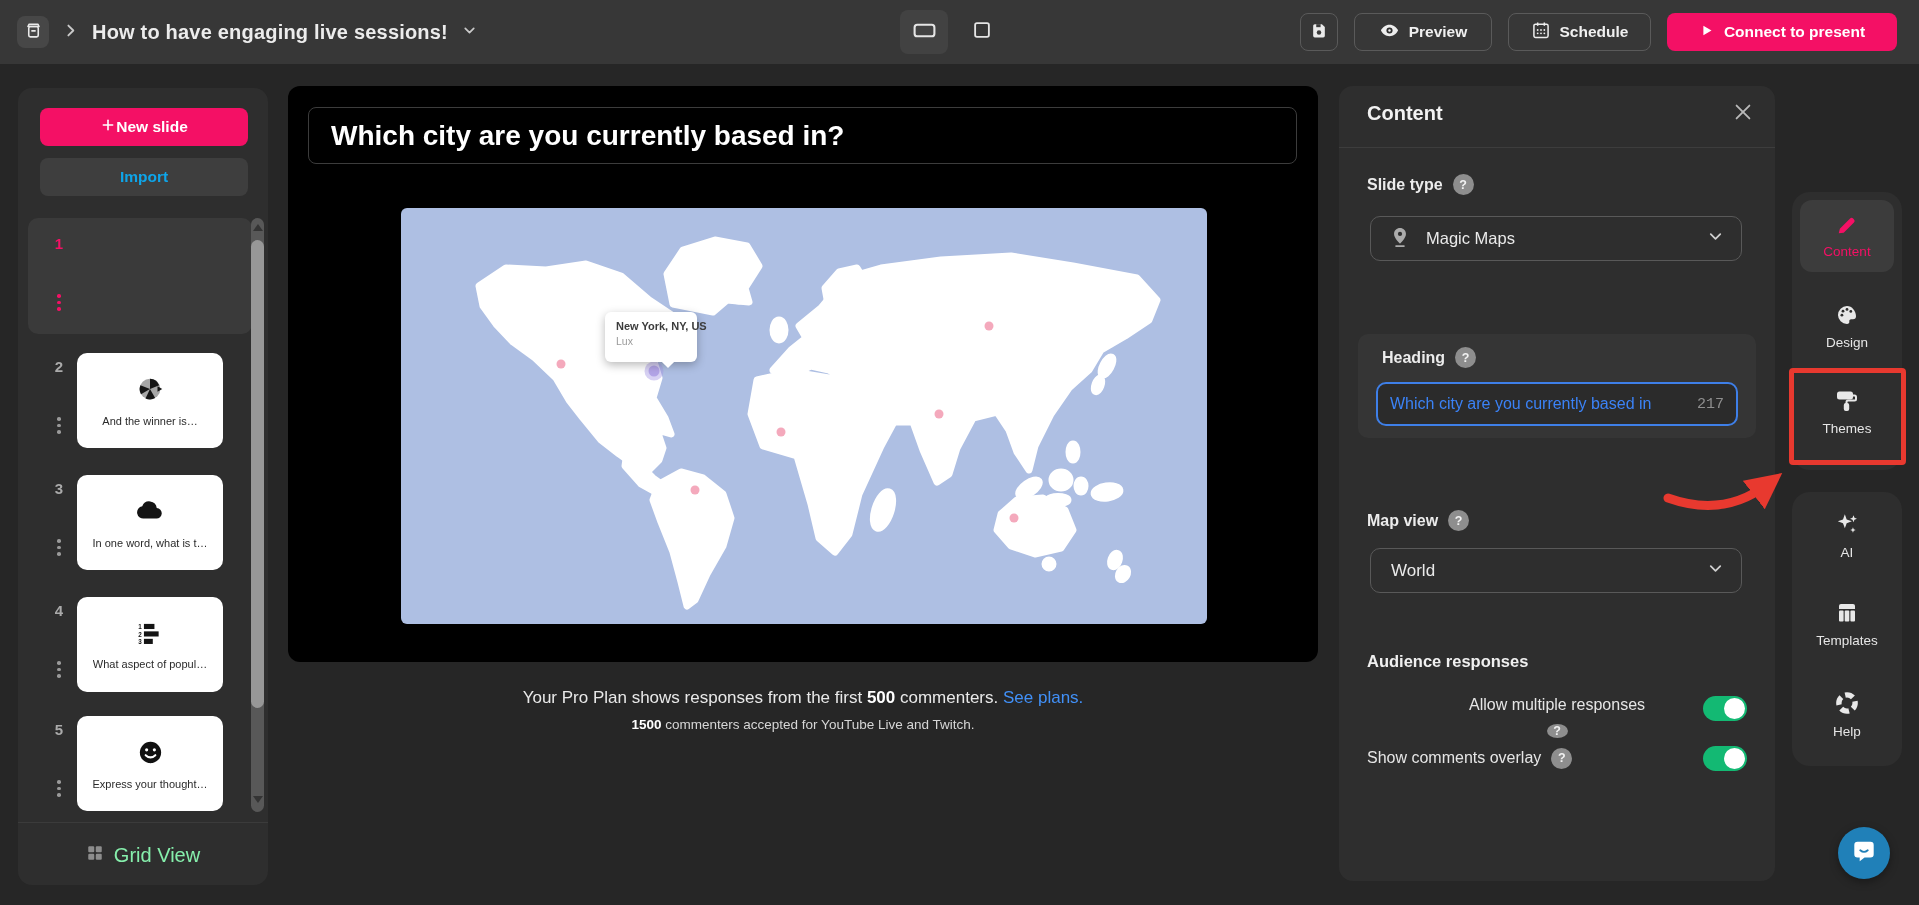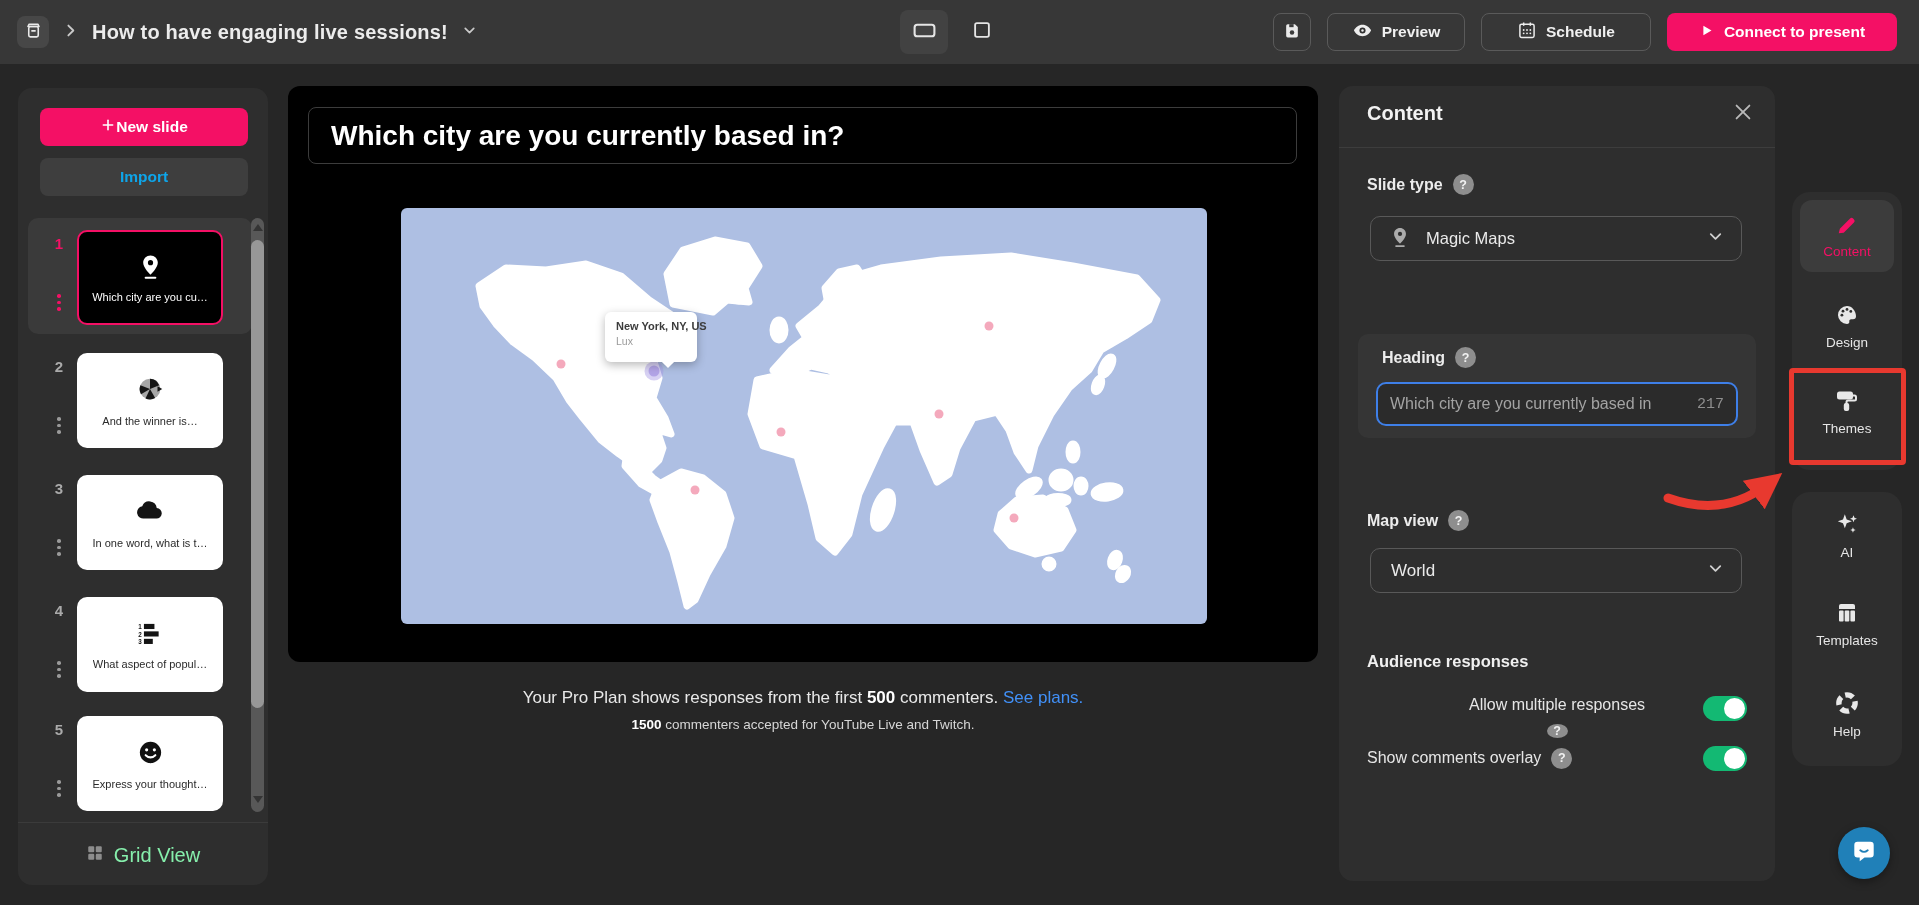--- a/index.html
+++ b/index.html
@@ -19,21 +19,21 @@
   .tb-archive { width:32px; height:32px; background:#474747; border-radius:8px; }
   .tb-title { font-size:20px; font-weight:bold; color:#ececec; letter-spacing:.2px; }
   .tb-toggles { position:absolute; left:900px; top:10px; display:flex; gap:10px; }
   .tb-toggle { width:48px; height:44px; border-radius:8px; display:flex; align-items:center; justify-content:center; }
   .tb-toggle.active { background:#424242; }
   .tb-actions { position:absolute; right:22px; top:13px; display:flex; gap:16px; align-items:center; }
   .btn-outline { height:38px; border:1px solid #5a5a5a; border-radius:8px; background:transparent;
      color:#f0f0f0; font-size:15.5px; font-weight:bold; display:flex; align-items:center; justify-content:center; gap:9px; cursor:pointer; }
   .btn-save { width:38px; }
   .btn-preview { width:138px; }
-  .btn-schedule { width:170px; }
+  .btn-schedule { width:143px; }
   .btn-pink { height:38px; width:230px; border:none; border-radius:8px; background:#f41065; color:#fff;
      font-size:15.5px; font-weight:bold; display:flex; align-items:center; justify-content:center; gap:10px; cursor:pointer; }
   
   .panel { position:absolute; background:#2e2e2e; border-radius:14px; }
   
   .sidebar { left:18px; top:88px; width:250px; height:797px; }
   .btn-newslide { position:absolute; left:22px; top:20px; width:208px; height:38px; background:#f41065; border:none;
      border-radius:8px; color:#fff; font-size:15.5px; font-weight:bold; display:flex; align-items:center; justify-content:center; cursor:pointer; }
   .btn-import { position:absolute; left:22px; top:70px; width:208px; height:38px; background:#3e3e3e; border:none;
      border-radius:8px; color:#0ea5e9; font-size:15.5px; font-weight:bold; display:flex; align-items:center; justify-content:center; cursor:pointer; }
@@ -77,21 +77,21 @@
   .cp-divider { position:absolute; left:0; top:61px; width:436px; height:1px; background:#3d3d3d; }
   .cp-label { display:flex; align-items:center; gap:10px; font-size:16px; font-weight:bold; color:#ececec; }
   .q-icon { width:21px; height:21px; border-radius:50%; background:#8e8e8e; color:#f2f2f2; font-size:12.5px; font-weight:bold;
      display:flex; align-items:center; justify-content:center; }
   .dropdown { position:absolute; height:45px; width:372px; left:31px; border:1px solid #595959; border-radius:10px;
      display:flex; align-items:center; font-size:16.5px; color:#eaeaea; cursor:pointer; }
   .dd-chevron { position:absolute; right:16px; }
   .section-card { position:absolute; left:19px; top:248px; width:398px; height:104px; background:#353535; border-radius:10px; }
   .heading-inputwrap { position:absolute; left:18px; top:48px; width:362px; height:44px; border:2px solid #3e7fe8; border-radius:10px;
      background:#2b2b2b; display:flex; align-items:center; padding:0 12px; }
-  .heading-inputwrap input { flex:1; background:transparent; border:none; outline:none; color:#a3a3a3; font-size:16px; font-family:"Liberation Sans",sans-serif; }
+  .heading-inputwrap input { flex:1; background:transparent; border:none; outline:none; color:#3b82f6; font-size:16px; font-family:"Liberation Sans",sans-serif; }
   .char-count { color:#8f8f8f; font-size:15px; margin-left:8px;font-family:Liberation Mono, monospace; }
   .toggle-row { position:absolute; left:28px; width:380px; height:28px; display:flex; align-items:center; gap:10px; font-size:16px; color:#e6e6e6; }
   .toggle { position:absolute; right:0; width:44px; height:25px; border-radius:13px; background:#13b973; cursor:pointer; }
   .toggle .knob { position:absolute; right:2px; top:2px; width:21px; height:21px; border-radius:50%; background:#fff; }
   
   .rail { width:110px; background:#2e2e2e; position:absolute; left:1792px; border-radius:18px; }
   .rail-item { position:absolute; left:8px; width:94px; display:flex; flex-direction:column; align-items:center; justify-content:center; gap:5px;
      font-size:13.5px; color:#e6e6e6; cursor:pointer; border-radius:12px; }
   .rail-item.sel { background:#3c3c3c; color:#f41065; }
   .red-box { position:absolute; left:1789px; top:368px; width:117px; height:97px; border:5px solid #e8392f; border-radius:4px; z-index:8; }
@@ -208,32 +208,20 @@
   </button>
 
   <div class="sel-row"></div>
 
   <div class="slide-num sel" style="left:30px; top:147px;">1</div>
   <div class="kebab sel" style="left:30px; top:206px;">
       <i></i>
       <i></i>
       <i></i>
     </div>
-  <div class="thumb dark" style="top:142px;">
-    <span>
-      <svg width="27" height="27" viewBox="0 0 24 24">
-          <g fill="#fff">
-            <path d="M12 2.2 c-3.6 0-6.5 2.9-6.5 6.4 0 4.6 6.5 10.6 6.5 10.6 s6.5-6 6.5-10.6 c0-3.5-2.9-6.4-6.5-6.4 z"></path>
-            <circle cx="12" cy="8.6" r="2.3" fill="#000"></circle>
-            <rect x="6.8" y="21" width="10.4" height="1.9" rx="0.9"></rect>
-          </g>
-        </svg>
-    </span>
-    <span class="thumb-title">Which city are you cu…</span>
-  </div>
 
   <div class="slide-num" style="left:30px; top:270px;">2</div>
   <div class="kebab" style="left:30px; top:329px;">
       <i></i>
       <i></i>
       <i></i>
     </div>
   <div class="thumb" style="top:265px;">
     <span>
       <svg width="30" height="30" viewBox="0 0 24 24">

